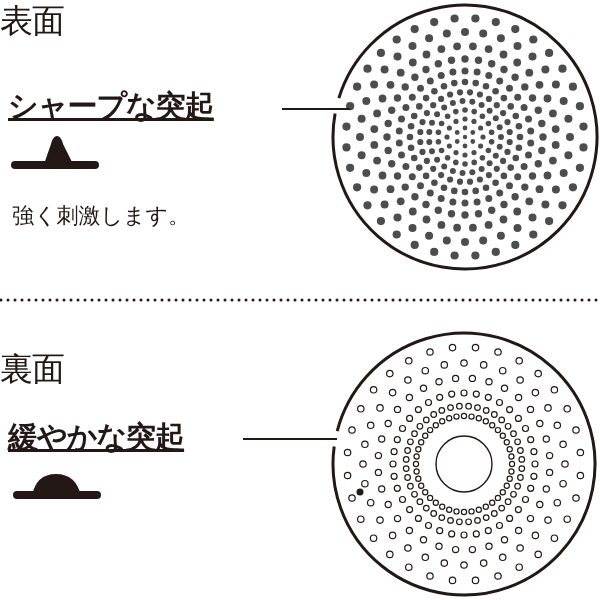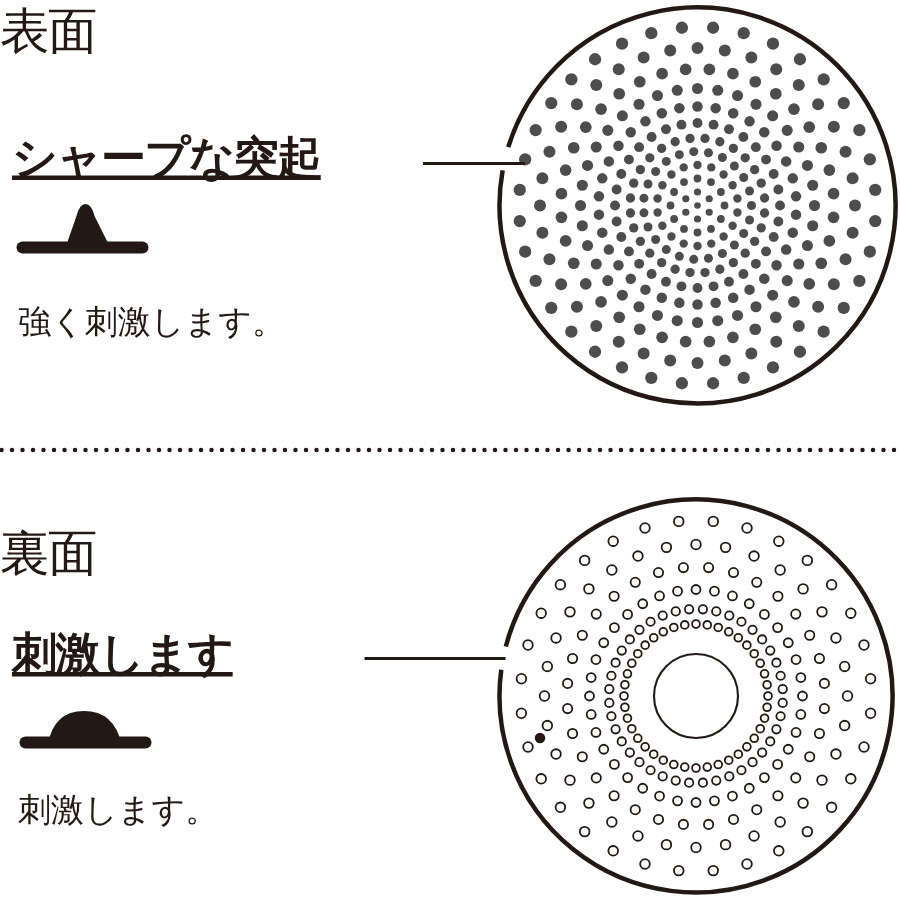--- a/index.html
+++ b/index.html
@@ -25,29 +25,28 @@
 
 <div class="abs desc" style="left:12px; top:199px;">
   <div>強く刺激します。</div>
 </div>
 
 <svg width="600" height="8" style="top:296px;">
   <line x1="1" y1="4" x2="600" y2="4" stroke="#231815" stroke-width="3" stroke-dasharray="0 7" stroke-linecap="round"></line>
 </svg>
 
 <div class="abs section-title" style="left:0px; top:336px;margin-top:16px;">裏面</div>
-<div class="abs feature-heading" style="left:8px; top:422px;">刺激します</div>
+<div class="abs feature-heading" style="left:8px; top:422px;">緩やかな突起</div>
 
 <svg width="110" height="40" style="left:6px; top:466px;">
   <path d="M26,30 Q30,8 50,8 Q70,8 75,30 Z" fill="#231815"></path>
   <line x1="11" y1="29" x2="91" y2="29" stroke="#231815" stroke-width="8" stroke-linecap="round"></line>
 </svg>
 
 <div class="abs desc" style="left:12px; top:524px;">
-  <div>刺激します。</div>
 </div>
 
 <svg id="discs" width="600" height="600">
   <g id="front-disc">
       <circle cx="465.0" cy="137.0" r="2.2" fill="#4d4d4d"></circle>
       <circle cx="472.8" cy="141.5" r="2.4" fill="#4d4d4d"></circle>
       <circle cx="465.0" cy="146.0" r="2.4" fill="#4d4d4d"></circle>
       <circle cx="457.2" cy="141.5" r="2.4" fill="#4d4d4d"></circle>
       <circle cx="457.2" cy="132.5" r="2.4" fill="#4d4d4d"></circle>
       <circle cx="465.0" cy="128.0" r="2.4" fill="#4d4d4d"></circle>

